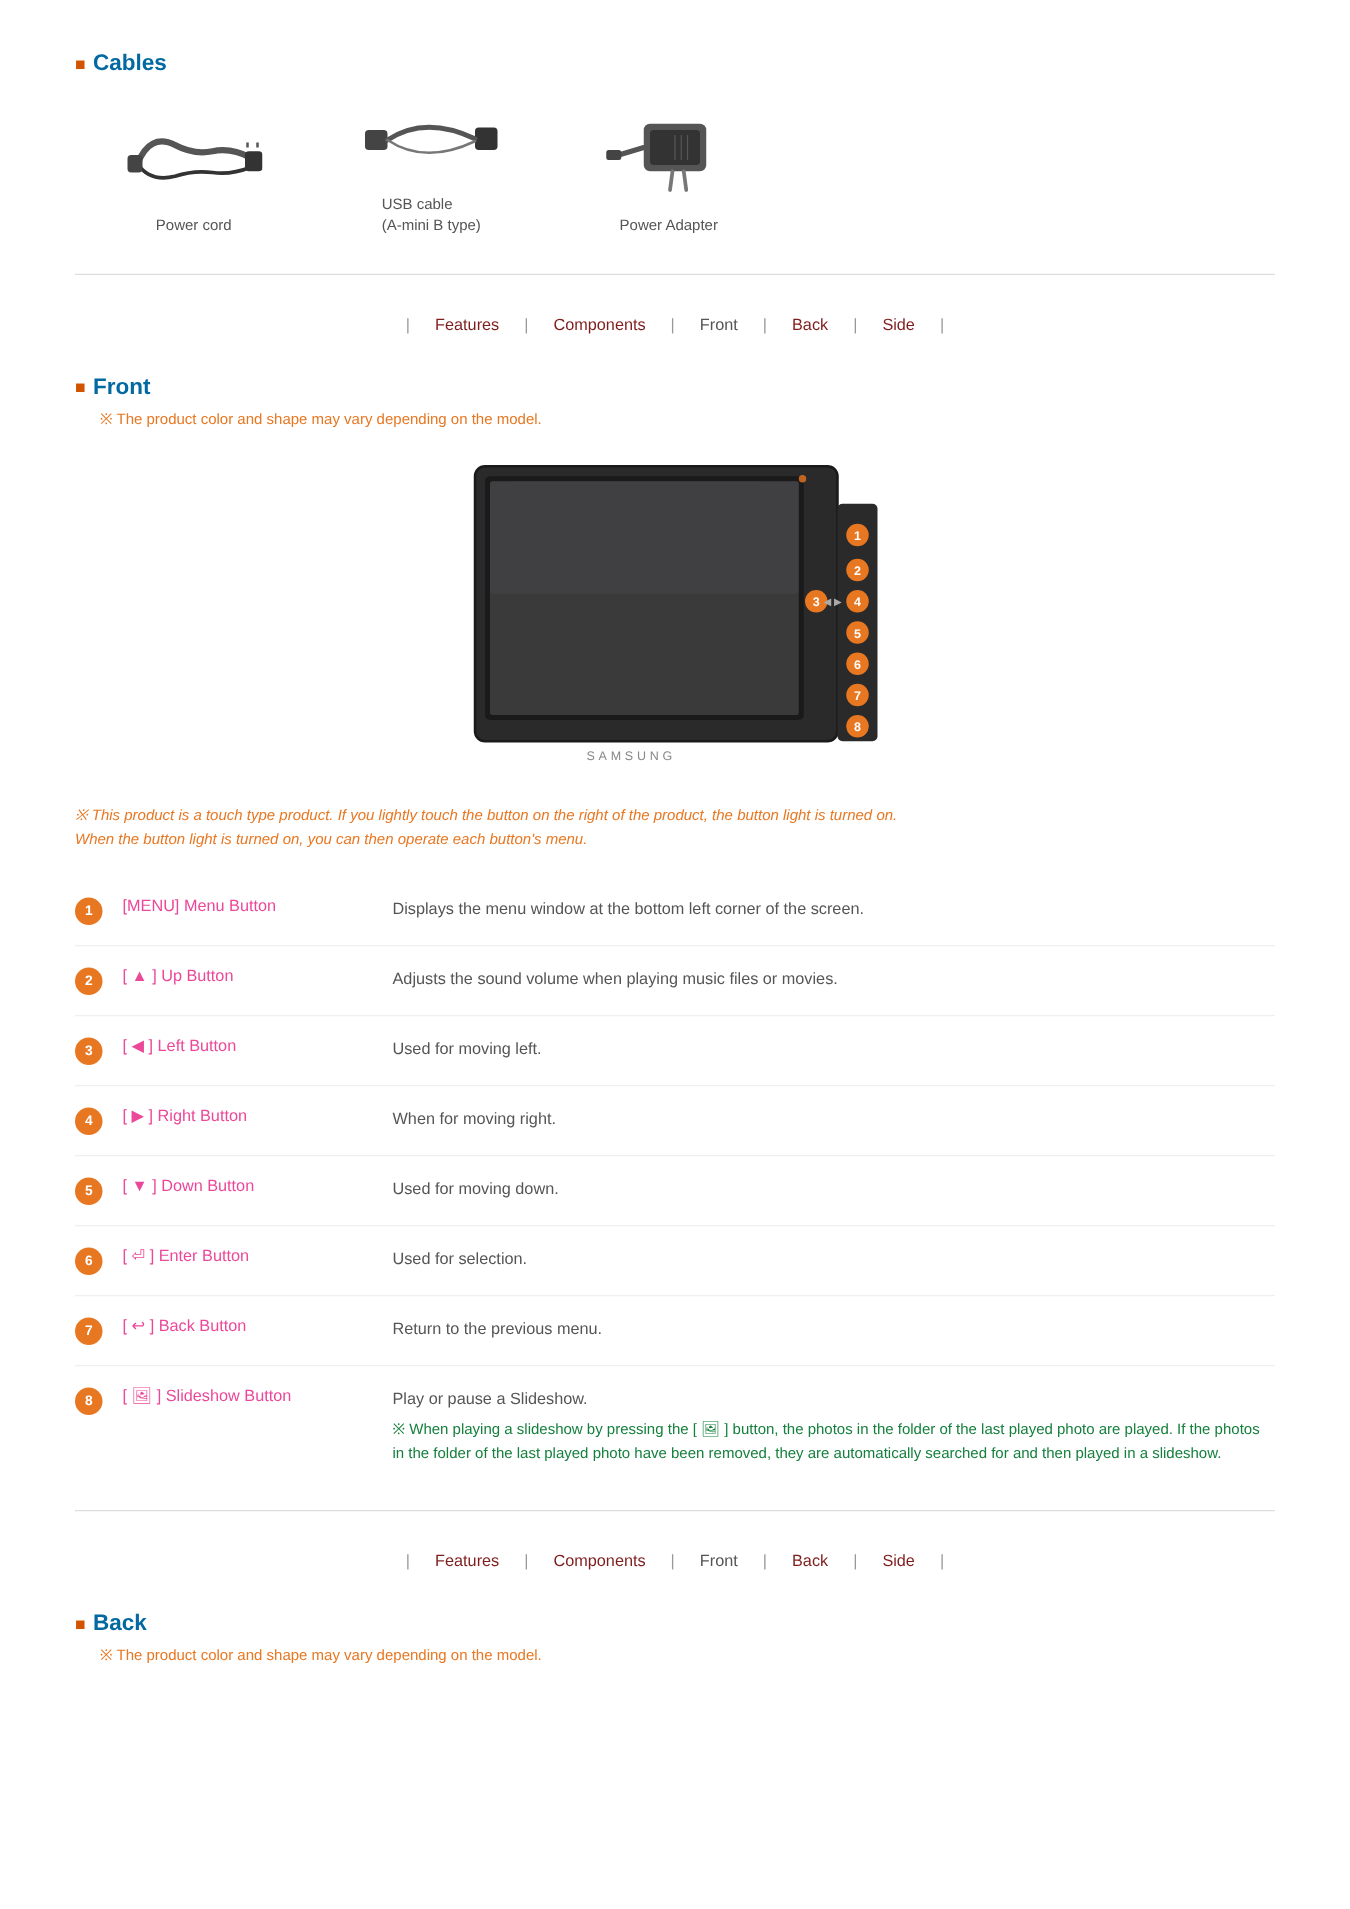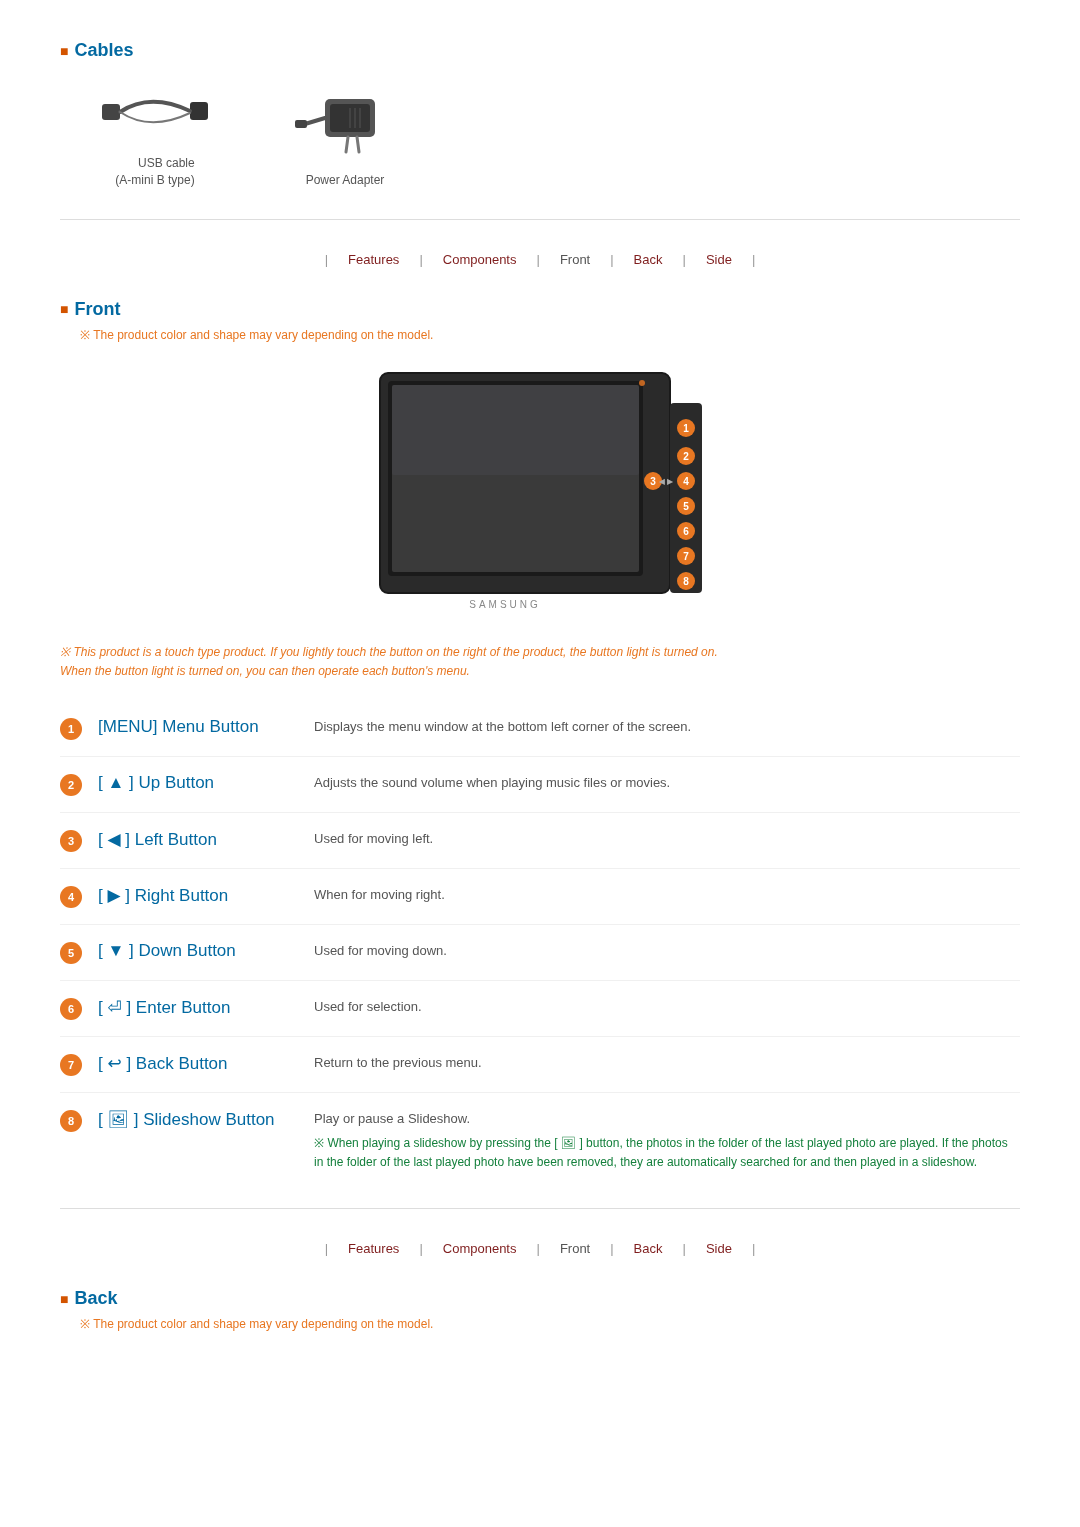--- a/index.html
+++ b/index.html
@@ -46,21 +46,21 @@
     .cable-image {
       width: 110px;
       height: 70px;
       display: flex;
       align-items: center;
       justify-content: center;
     }
     .cable-label {
       font-size: 12px;
       color: #555;
-      text-align: right;
+      text-align: left;
       line-height: 1.4;
     }
     
     .divider {
       border: none;
       border-top: 1px solid #ddd;
       margin: 20px 0;
     }
     .nav-bar {
       display: flex;
@@ -139,22 +139,22 @@
       align-items: center;
       justify-content: center;
       font-size: 11px;
       font-weight: bold;
       color: #fff;
       flex-shrink: 0;
       margin-top: 1px;
     }
     .btn-num-badge.orange { background: #e87722; }
     .btn-name {
-      font-size: 17px;
-      color: #0369a1;
+      font-size: 13px;
+      color: #ec4899;
       min-width: 200px;
       flex-shrink: 0;
     }
     .btn-desc {
       font-size: 13px;
       color: #555;
       line-height: 1.6;
     }
     .btn-desc .sub-note {
       color: #15803d;
@@ -175,20 +175,34 @@
 
 <div class="page-container">
 
   <div class="section-header">
     <span class="section-icon">■</span>
     <span class="section-title">Cables</span>
   </div>
 
   <div class="cables-row">
 
+    <div class="cable-item">
+      <div class="cable-image">
+        <svg width="110" height="65" viewBox="0 0 110 65">
+
+          <path d="M10 35 Q20 10 40 20 Q55 28 70 25 Q85 22 100 30" stroke="#555" stroke-width="5" fill="none" stroke-linecap="round"></path>
+          <path d="M10 35 Q20 50 40 45 Q55 40 70 42 Q85 44 100 38" stroke="#333" stroke-width="3" fill="none" stroke-linecap="round"></path>
+          <rect x="2" y="28" width="12" height="14" rx="3" fill="#444"></rect>
+          <rect x="96" y="25" width="14" height="16" rx="3" fill="#333"></rect>
+          <line x1="98" y1="22" x2="98" y2="18" stroke="#555" stroke-width="2"></line>
+          <line x1="106" y1="22" x2="106" y2="18" stroke="#555" stroke-width="2"></line>
+        </svg>
+      </div>
+      <div class="cable-label">Power cord</div>
+    </div>
 
     <div class="cable-item">
       <div class="cable-image">
         <svg width="110" height="60" viewBox="0 0 110 60">
           <rect x="2" y="22" width="18" height="16" rx="3" fill="#444"></rect>
           <rect x="90" y="20" width="18" height="18" rx="3" fill="#333"></rect>
           <path d="M20 30 Q50 10 90 29" stroke="#555" stroke-width="4" fill="none" stroke-linecap="round"></path>
           <path d="M20 30 Q50 50 90 31" stroke="#777" stroke-width="2" fill="none" stroke-linecap="round"></path>
         </svg>
       </div>

